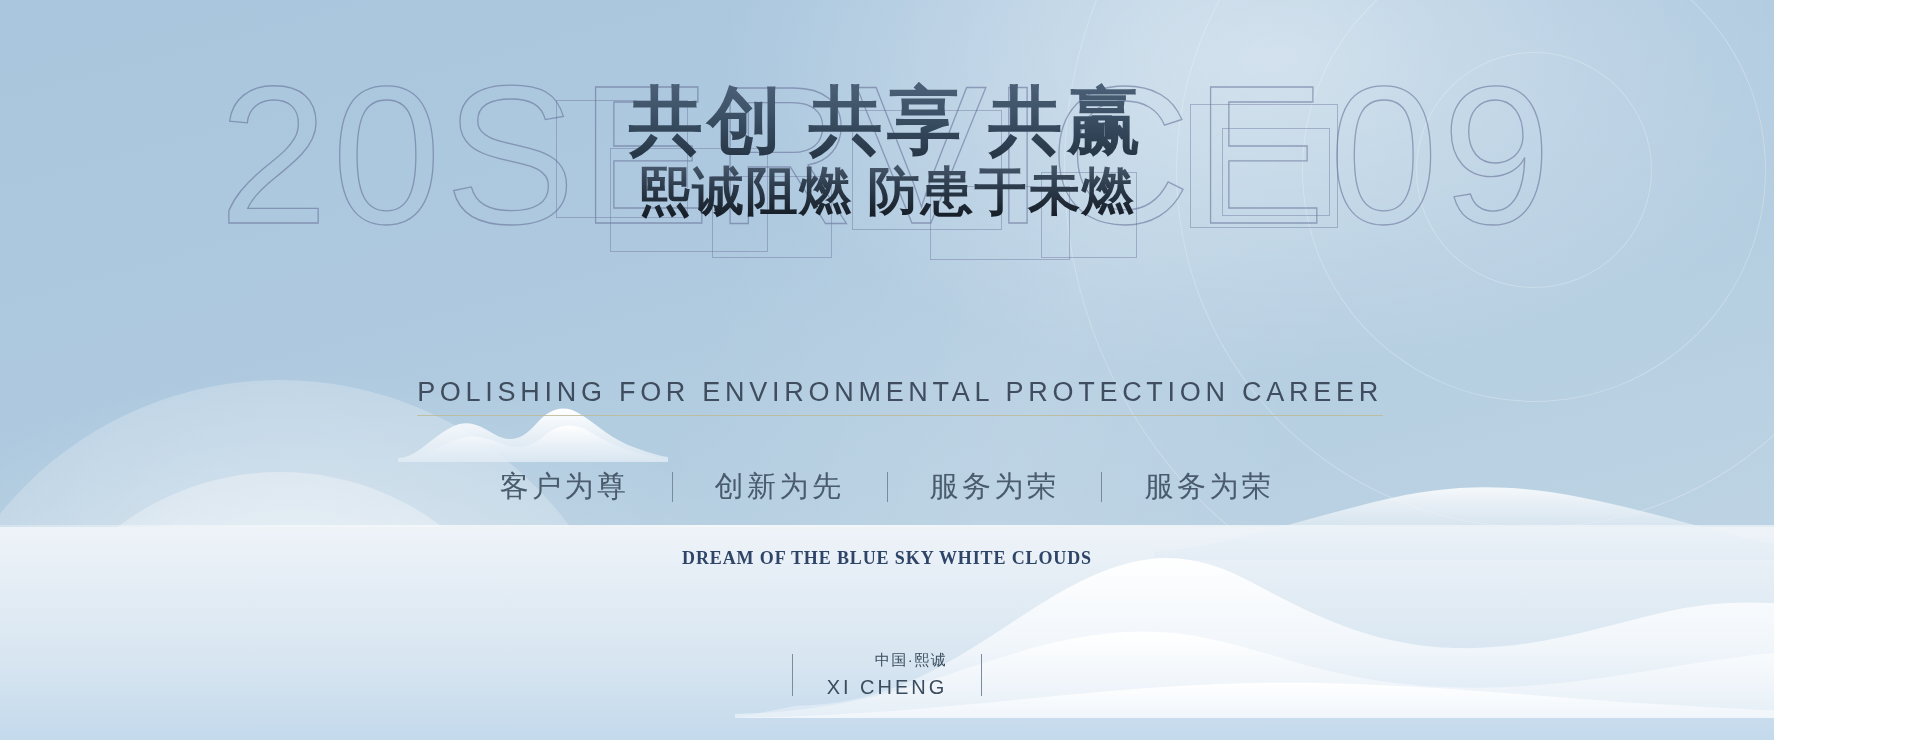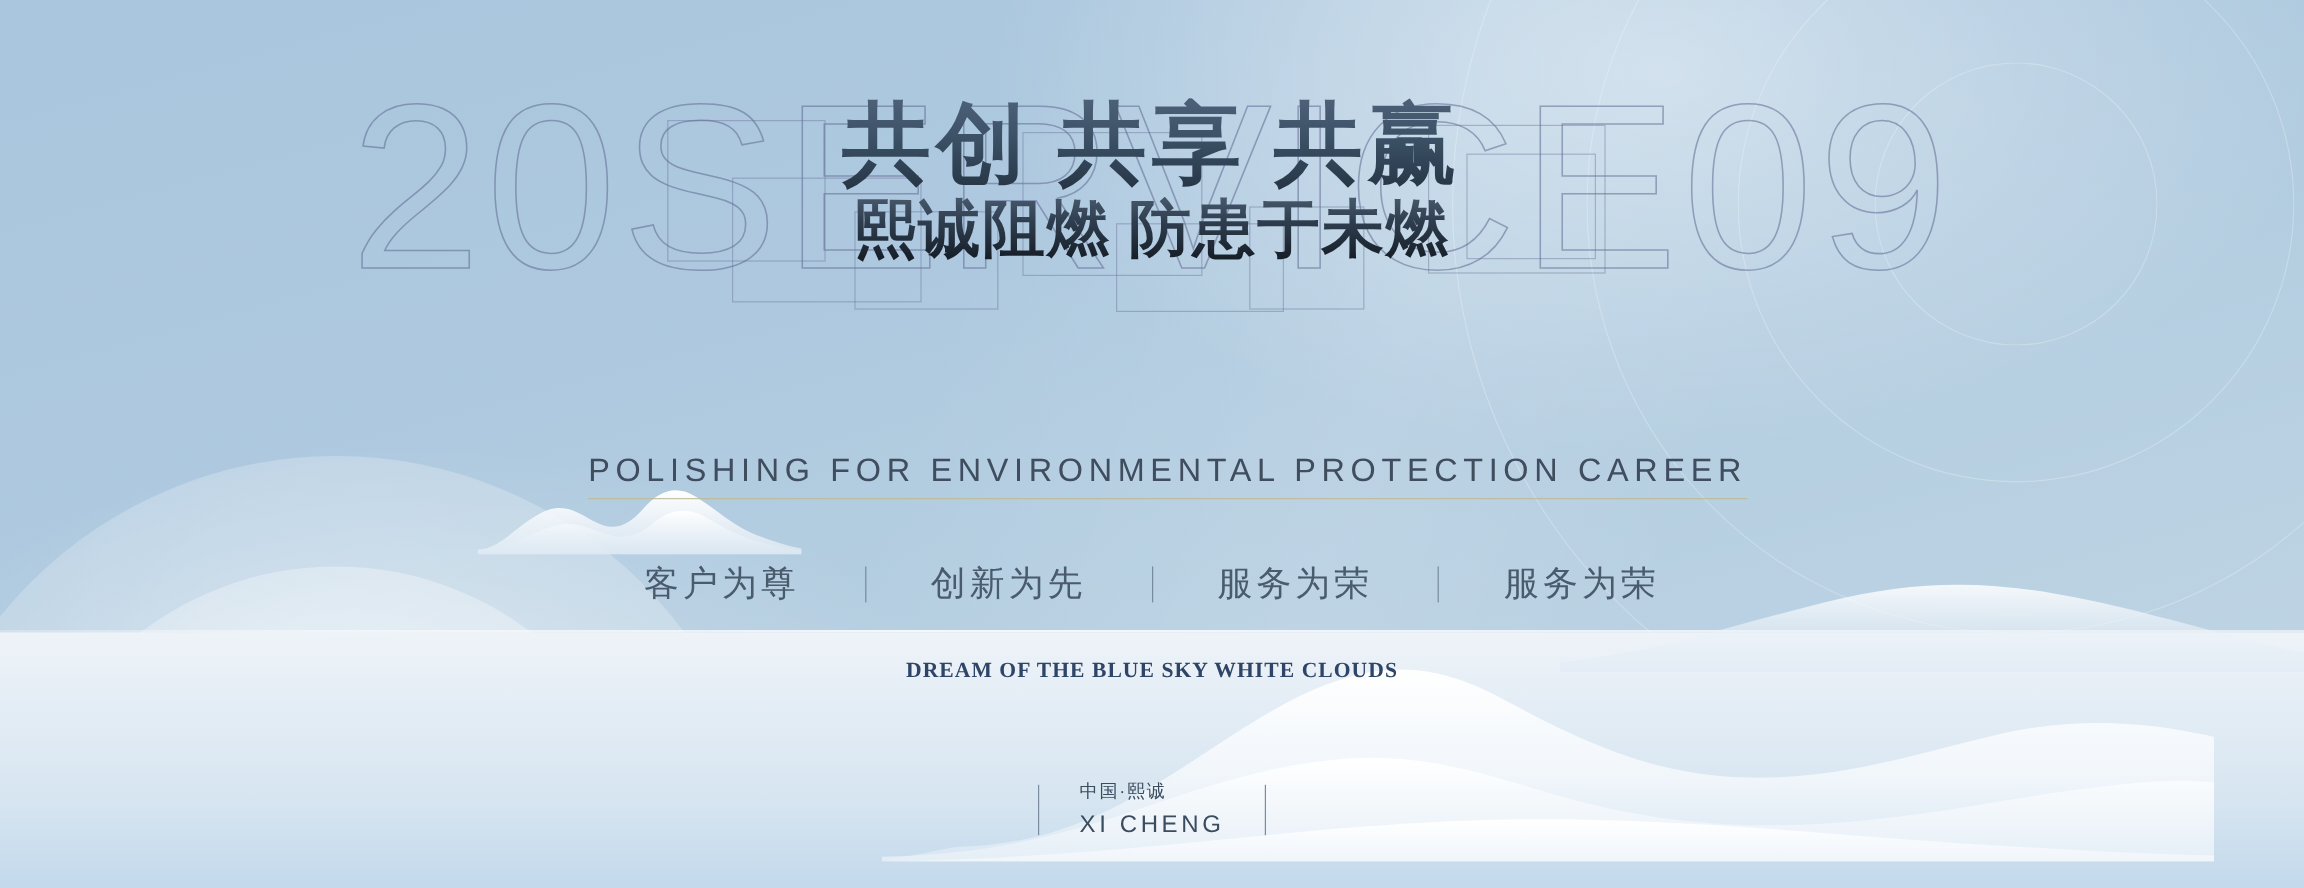--- a/index.html
+++ b/index.html
@@ -4,21 +4,21 @@
 <style>
   * { margin:0; padding:0; box-sizing:border-box; }
   html, body {
     width:1920px; height:740px;
     overflow:hidden;
     font-family:"Liberation Sans", sans-serif;
   }
 
   .banner{
     position:relative;
-    width:1920px; height:740px;
+    width:1774px; height:740px;
     overflow:hidden;
     background:linear-gradient(165deg,#a9c6de 0%,#aec9df 35%,#b6cfe1 62%,#c3d7e6 100%);
   }
 
   
   .bg-layer{ position:absolute; inset:0; pointer-events:none; }
 
   
   .sheen{
     position:absolute; inset:0;
@@ -132,21 +132,21 @@
   }
   .tagline-en span.u{
     display:inline-block;
     border-bottom:1.5px solid rgba(190,186,150,.85);
     padding-bottom:7px;
   }
 
   .values{
     position:absolute; left:0; right:0; top:467px;
     display:flex; align-items:center; justify-content:center;
-    gap:12px;
+    gap:0;
     font-family:"Liberation Sans", sans-serif;
     font-size:29px;
     letter-spacing:.12em;
     color:#495b6d;
   }
   .values .v{ padding:0 6px; }
   .values .sep{
     display:inline-block;
     width:1px; height:30px;
     background:#6c7f90;
@@ -168,21 +168,21 @@
 
   .brand{
     position:absolute; left:0; right:0; bottom:38px;
     display:flex; align-items:center; justify-content:center;
   }
   .brand .bar{
     width:1px; height:42px;
     background:#7a8c9e;
     margin:0 34px;
   }
-  .brand .btxt{ text-align:left; color:#3b4c5e; }
+  .brand .btxt{ text-align:right; color:#3b4c5e; }
   .brand .bcn{
     font-family:"Liberation Sans", sans-serif;
     font-size:15px; letter-spacing:.10em; line-height:1.6;
   }
   .brand .ben{
     font-family:"Liberation Sans", sans-serif;
     font-size:20px; letter-spacing:.15em; line-height:1.5;
   }
 </style>
 </head>

